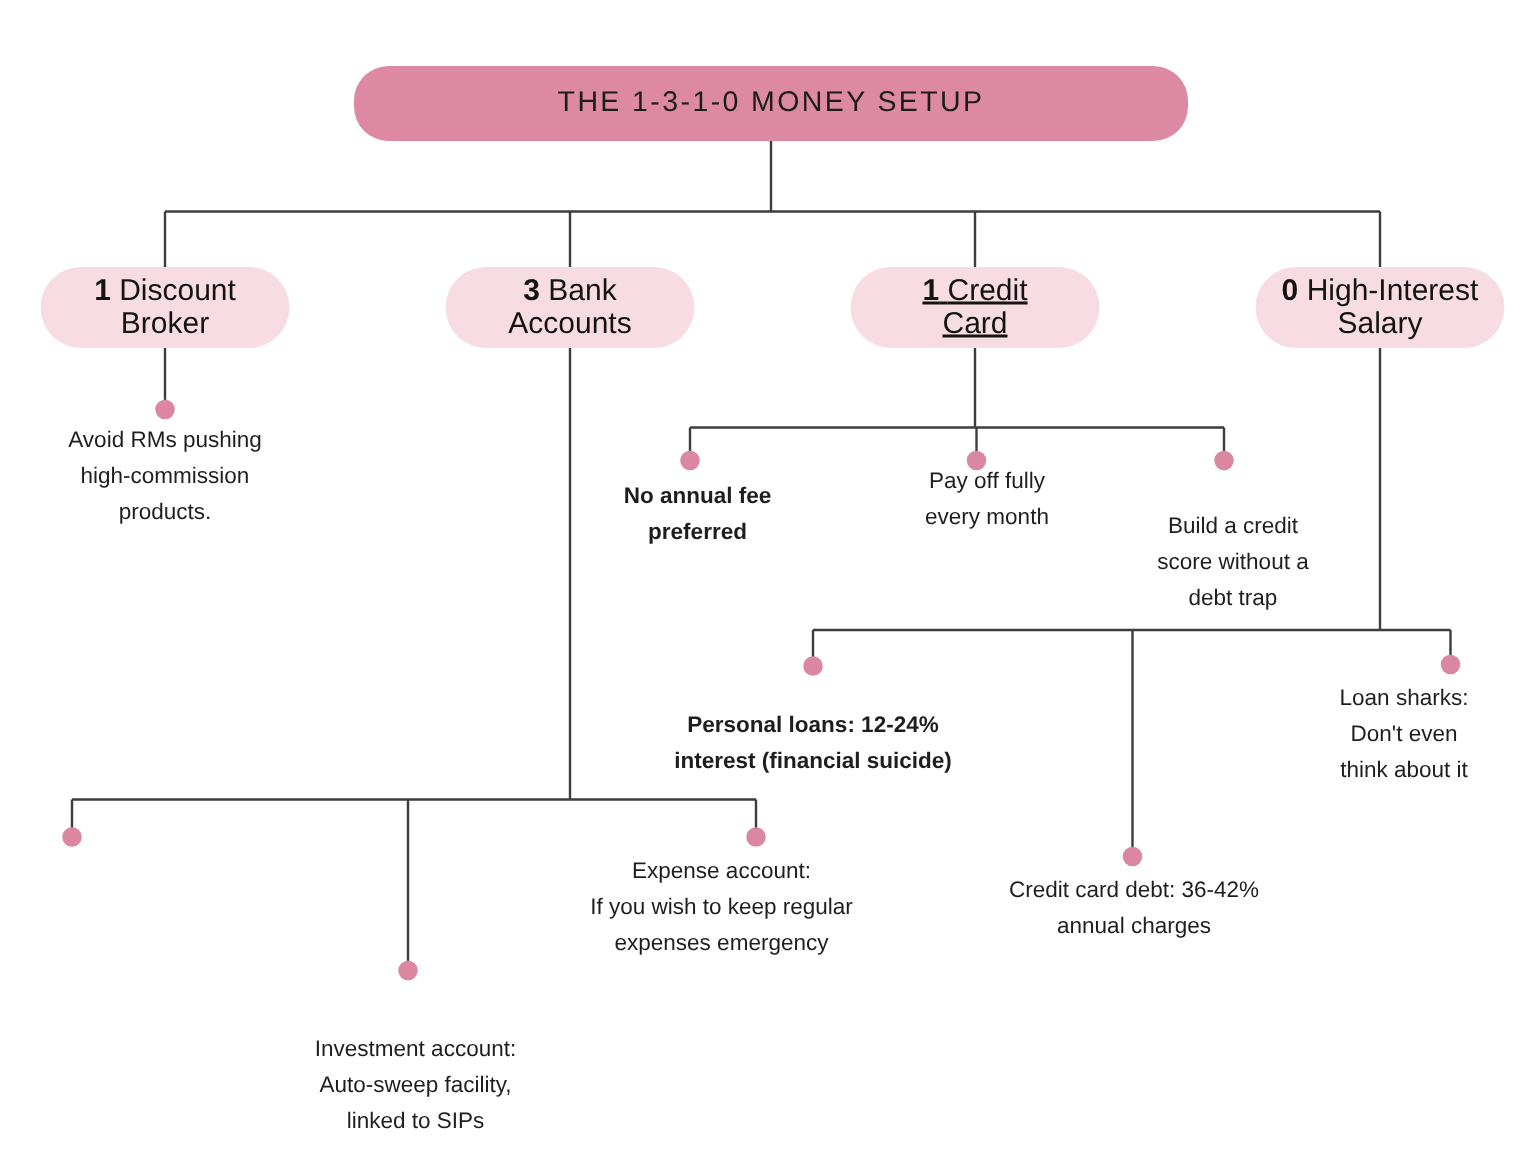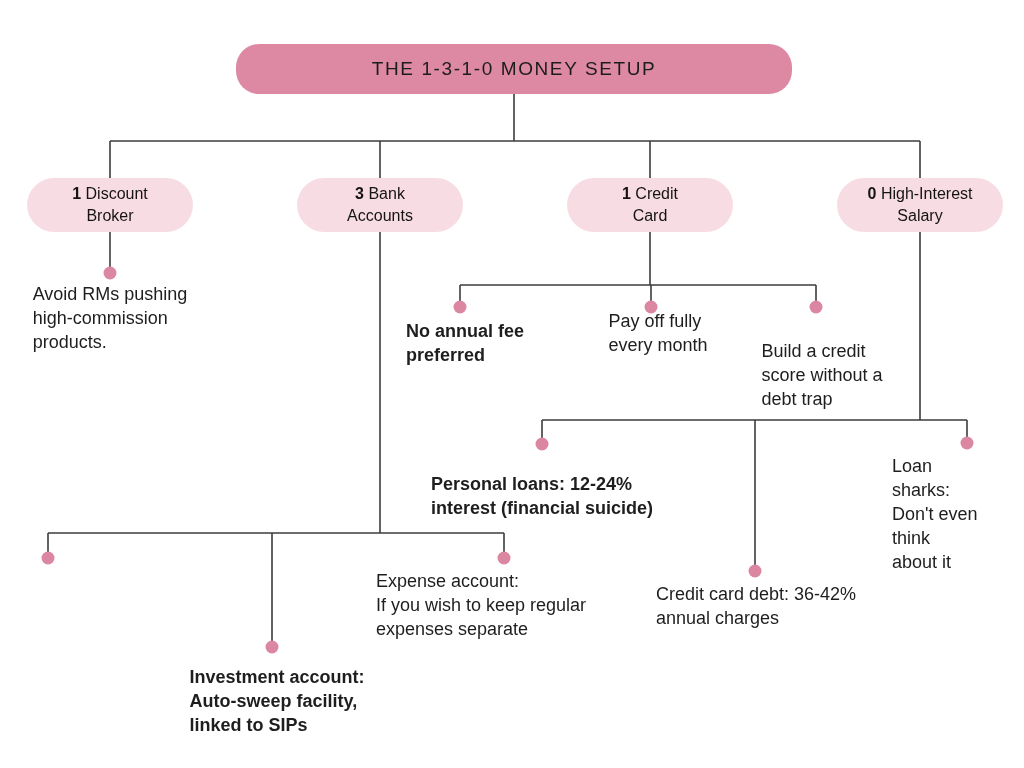--- a/index.html
+++ b/index.html
@@ -29,35 +29,36 @@
   }
 
   .pill {
     position: absolute;
     top: 178px;
     width: 166px; height: 54px;
     background: var(--pill, #f8dce4);
     border-radius: 27px;
     display: flex; align-items: center; justify-content: center;
     text-align: center;
-    font-size: 16px; line-height: 22px;
+    font-size: 20px; line-height: 22px;
     color: #141414;
     white-space: pre-line;
   }
   .pill b { font-weight: 700; }
   .pill-1 { left: 27px; }
   .pill-2 { left: 297px; }
-  .pill-3 { left: 567px; }
+  .pill-3 { left: 567px; text-decoration: underline; }
   .pill-4 { left: 837px; }
 
   .note {
     position: absolute;
     transform: translateX(-50%);
+    text-align: center;
     white-space: pre-line;
-    font-size: 18px; line-height: 24px;
+    font-size: 15px; line-height: 24px;
     color: #1e1e1e;
   }
 </style>
 </head>
 <body>
 
 <div class="canvas">
 
   <svg class="connectors" viewBox="0 0 1024 768" aria-hidden="true">
 
@@ -113,20 +114,20 @@
 score without a
 debt trap</div>
 
   <div class="note" style="left:542px; top:472px;font-weight:bold;">Personal loans: 12-24%
 interest (financial suicide)</div>
   <div class="note" style="left:936px; top:454px;">Loan sharks: Don't even
 think about it</div>
   <div class="note" style="left:756px; top:582px;">Credit card debt: 36-42%
 annual charges</div>
 
-  <div class="note" style="left:277px; top:665px;font-weight:bold;">Investment account:
+  <div class="note" style="left:277px; top:688px;">Investment account:
 Auto-sweep facility,
 linked to SIPs</div>
   <div class="note" style="left:481px; top:569px;">Expense account:
 If you wish to keep regular
-expenses separate</div>
+expenses emergency</div>
 
 </div>
 
 </body></html>

